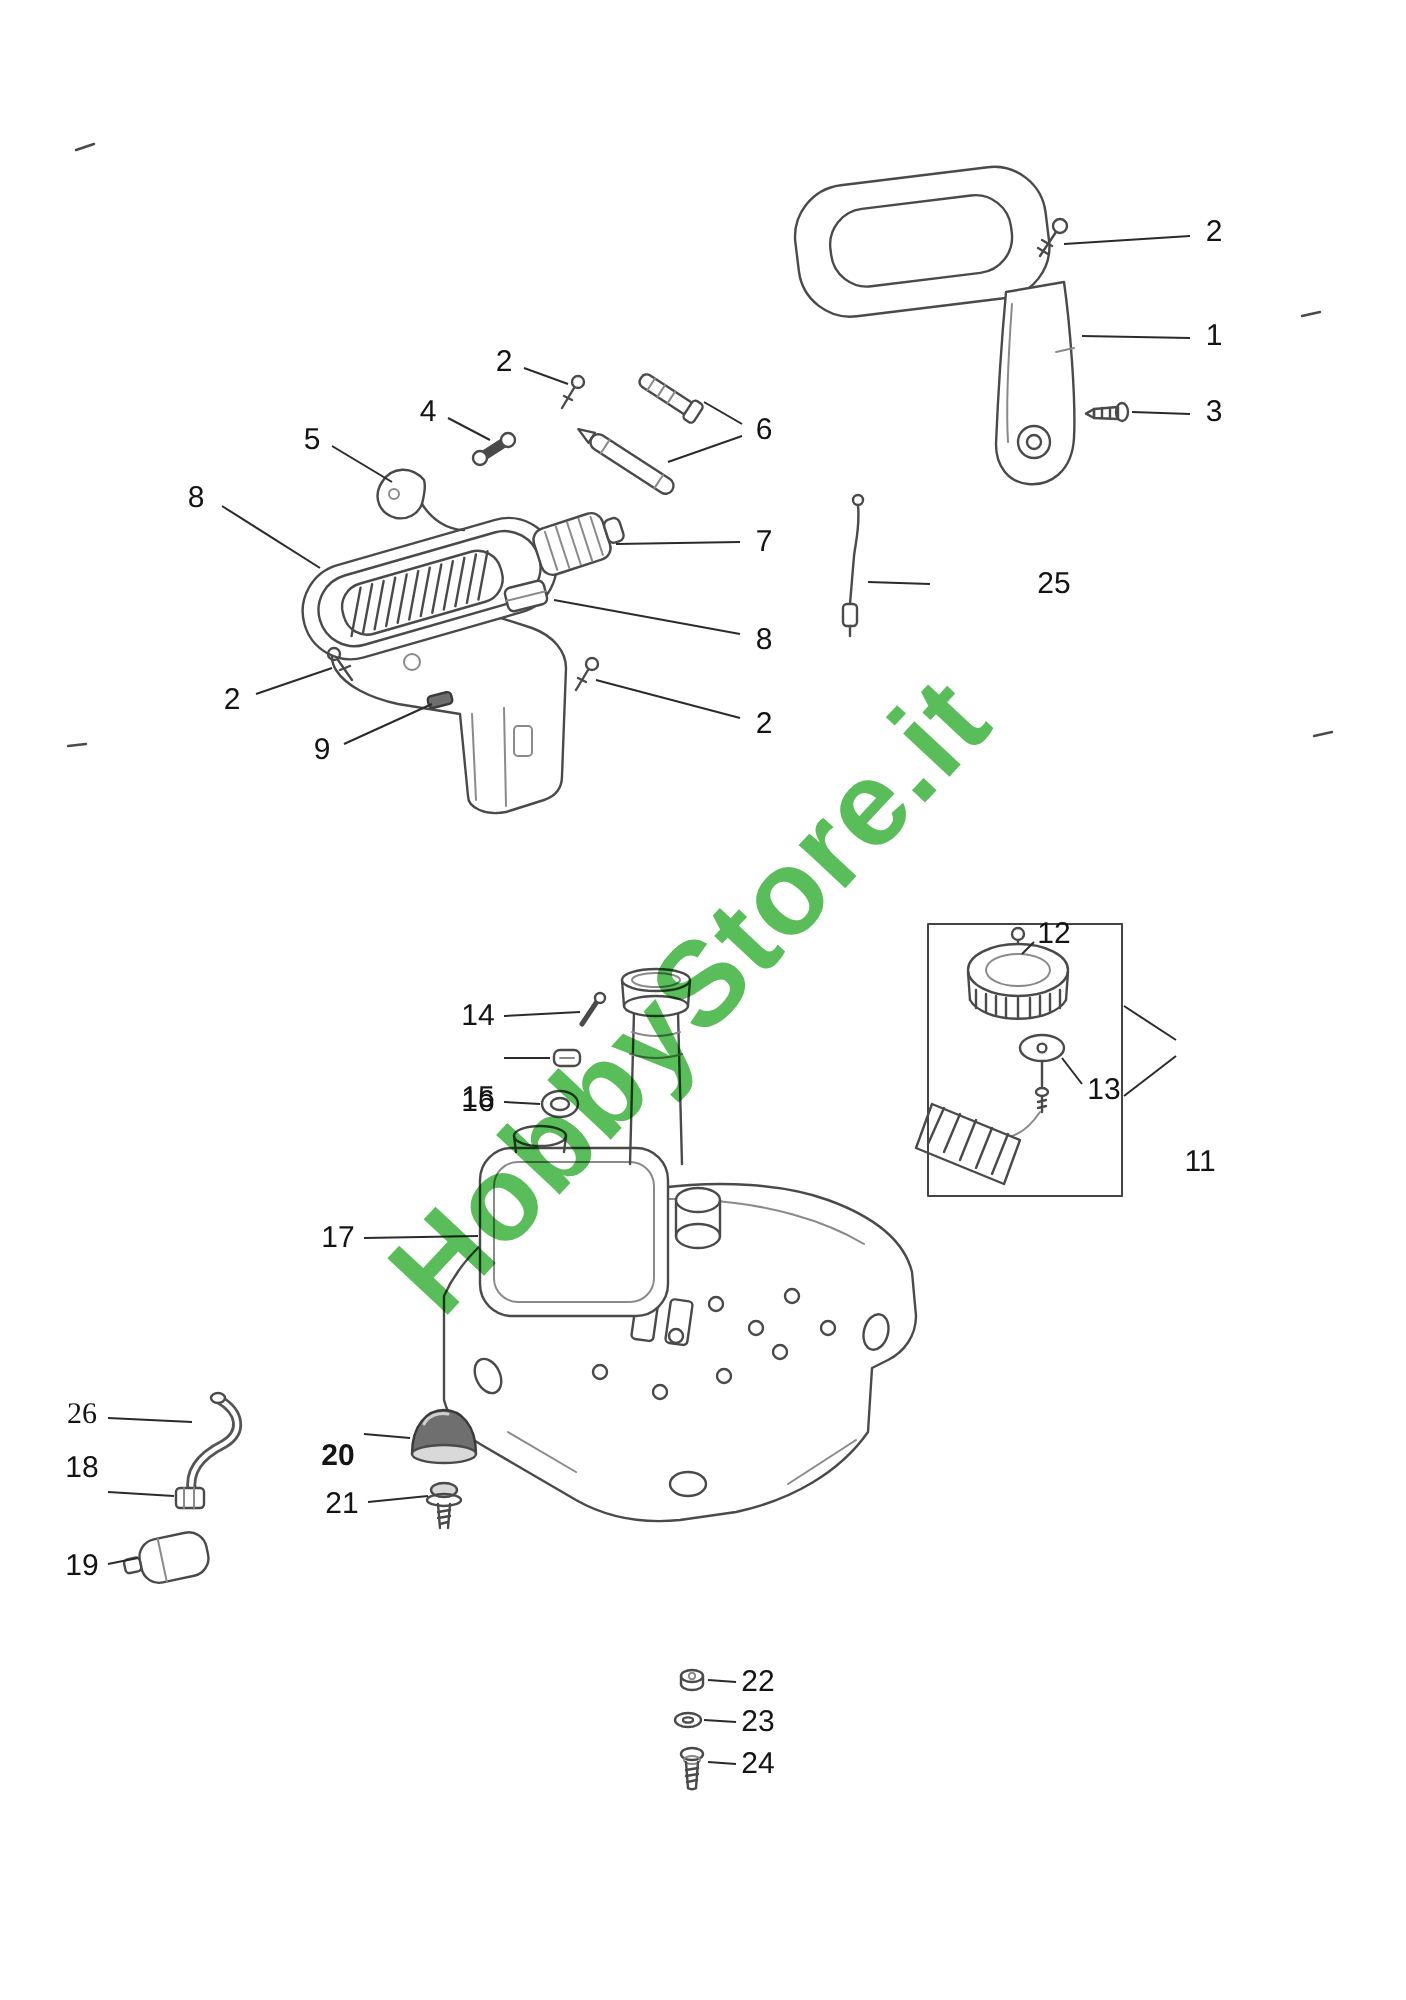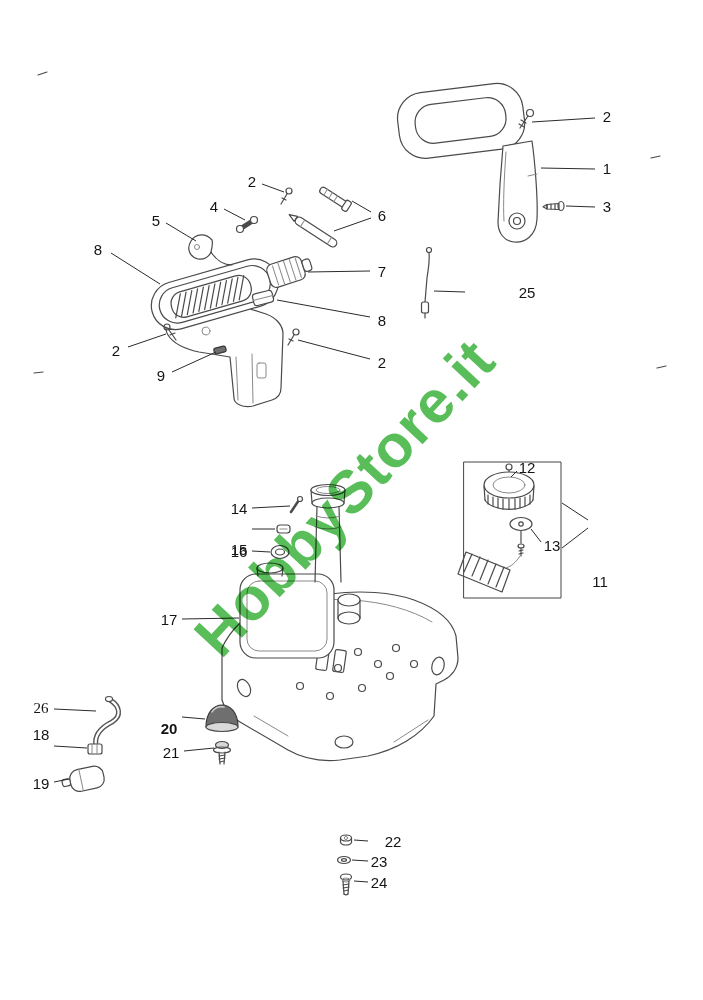--- a/index.html
+++ b/index.html
@@ -382,20 +382,20 @@
       <div class="callout" style="left: 552px; top: 545px;">13</div>
       <div class="callout" style="left: 239px; top: 508px;">14</div>
       <div class="callout" style="left: 239px; top: 549px;">15</div>
       <div class="callout" style="left: 239px; top: 551px;">16</div>
       <div class="callout" style="left: 169px; top: 619px;">17</div>
       <div class="callout" style="left: 41px; top: 708px; font-family: Liberation Serif, serif;">26</div>
       <div class="callout" style="left: 169px; top: 728px; font-weight: bold;">20</div>
       <div class="callout" style="left: 41px; top: 734px;">18</div>
       <div class="callout" style="left: 171px; top: 752px;">21</div>
       <div class="callout" style="left: 41px; top: 783px;">19</div>
-      <div class="callout" style="left: 393px; top: 841px; text-align: center;">22</div>
+      <div class="callout" style="left: 379px; top: 841px; text-align: center;">22</div>
       <div class="callout" style="left: 379px; top: 861px; text-align: right;">23</div>
       <div class="callout" style="left: 379px; top: 882px;">24</div>
     </div>
 
   <div id="watermark" style="color: rgb(47, 174, 47); opacity: 0.8;">HobbyStore.it</div>
 
 </div>
 
 </body></html>

